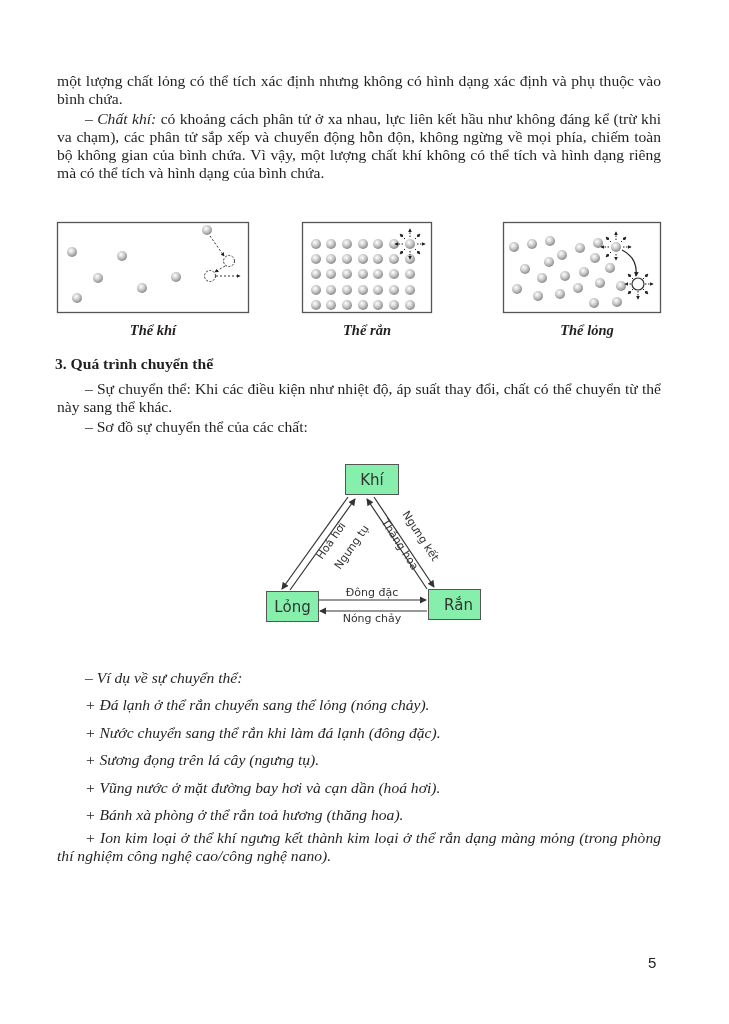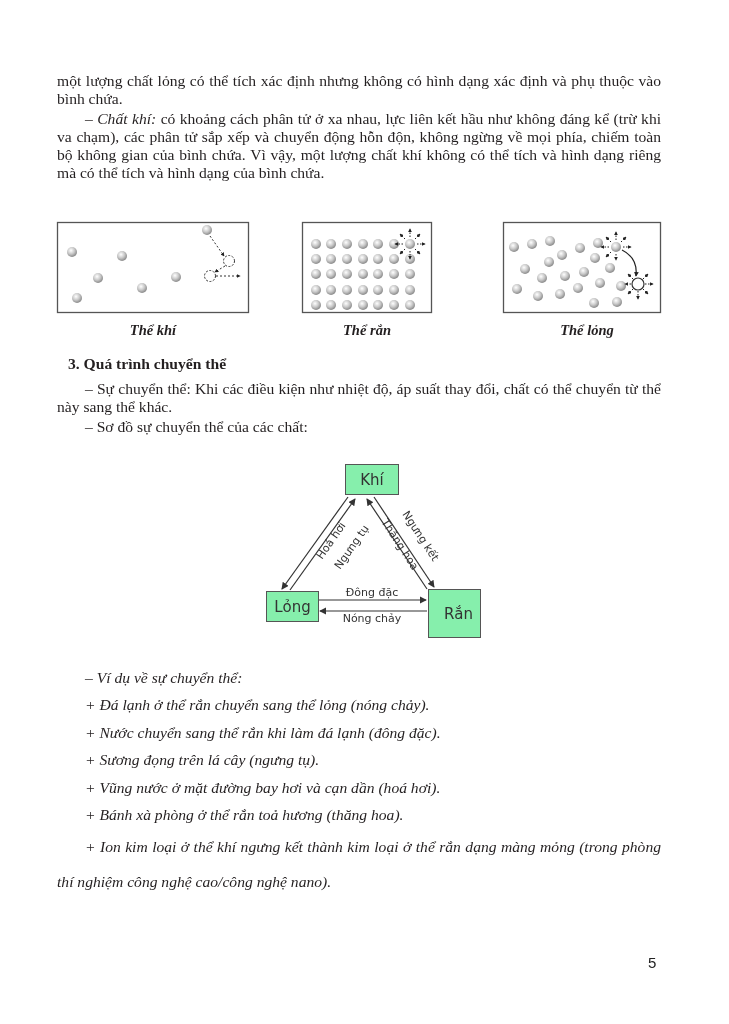--- a/index.html
+++ b/index.html
@@ -3,21 +3,21 @@
 <meta charset="utf-8">
 <style>
   html, body { margin: 0; padding: 0; background: #ffffff; }
   body { width: 729px; height: 1024px; position: relative; overflow: hidden;
          font-family: "Liberation Serif", "DejaVu Serif", serif; color: #231f20; }
   .page { position: absolute; left: 0; top: 0; width: 729px; height: 1024px; }
   .block { position: absolute; left: 57px; width: 604px; font-size: 15.6px; line-height: 18px; text-align: justify; }
   .p { margin: 0; }
   .indent { text-indent: 28px; }
   .it { font-style: italic; }
-  .heading { position: absolute; left: 68px; top: 355px; font-weight: bold; font-size: 15.6px; }
+  .heading { position: absolute; left: 55px; top: 355px; font-weight: bold; font-size: 15.6px; }
   .fig { position: absolute; }
   .fig-caption { position: absolute; font-weight: bold; font-style: italic; font-size: 14.5px; text-align: center; }
   .diagram-caption { position: absolute; left: 200px; width: 330px; top: 634px; font-weight: bold; font-style: italic; font-size: 14px; text-align: center; }
   .page-number { position: absolute; left: 648px; top: 954px; font-family: "Liberation Sans", "DejaVu Sans", sans-serif; font-size: 15px; color: #222; }
   .state-box { position: absolute; background: #86efac; border: 1.4px solid #555; box-sizing: border-box;
                font-family: "DejaVu Sans", "Liberation Sans", sans-serif; font-size: 15px; color: #333;
                display: flex; align-items: center; justify-content: center; }
   .dlabel { font-family: "DejaVu Sans", "Liberation Sans", sans-serif; font-size: 11px; fill: #333; }
 </style>
 </head>
@@ -188,27 +188,27 @@
     <text class="dlabel" transform="translate(322,560) rotate(-55)">Hoá hơi</text>
     <text class="dlabel" transform="translate(340,570) rotate(-55)">Ngưng tụ</text>
     <text class="dlabel" transform="translate(381,522) rotate(57)">Thăng hoa</text>
     <text class="dlabel" transform="translate(402,514) rotate(57)">Ngưng kết</text>
     <text class="dlabel" x="372" y="596" text-anchor="middle">Đông đặc</text>
     <text class="dlabel" x="372" y="622" text-anchor="middle">Nóng chảy</text>
   </svg>
 
   <div class="state-box" style="left:345px;top:464px;width:54px;height:31px;">Khí</div>
   <div class="state-box" style="left:266px;top:591px;width:53px;height:31px;">Lỏng</div>
-  <div class="state-box" style="left:428px;top:589px;width:53px;height:49px;padding-left:8px;">Rắn</div>
+  <div class="state-box" style="left:428px;top:589px;width:53px;height:31px;padding-left:8px;">Rắn</div>
 
 
   <div class="block" style="top:664px;line-height:27.4px;font-style:italic;">
     <p class="p indent">– Ví dụ về sự chuyển thể:</p>
     <p class="p indent">+ Đá lạnh ở thể rắn chuyển sang thể lỏng (nóng chảy).</p>
     <p class="p indent">+ Nước chuyển sang thể rắn khi làm đá lạnh (đông đặc).</p>
     <p class="p indent">+ Sương đọng trên lá cây (ngưng tụ).</p>
     <p class="p indent">+ Vũng nước ở mặt đường bay hơi và cạn dần (hoá hơi).</p>
     <p class="p indent">+ Bánh xà phòng ở thể rắn toả hương (thăng hoa).</p>
-    <p class="p indent" style="line-height:35px;margin-top:1px;">+ Ion kim loại ở thể khí ngưng kết thành kim loại ở thể rắn dạng màng mỏng (trong phòng thí nghiệm công nghệ cao/công nghệ nano).</p>
+    <p class="p indent" style="line-height:18px;margin-top:1px;">+ Ion kim loại ở thể khí ngưng kết thành kim loại ở thể rắn dạng màng mỏng (trong phòng thí nghiệm công nghệ cao/công nghệ nano).</p>
   </div>
 
   <div class="page-number">5</div>
 </div>
 
 </body></html>

